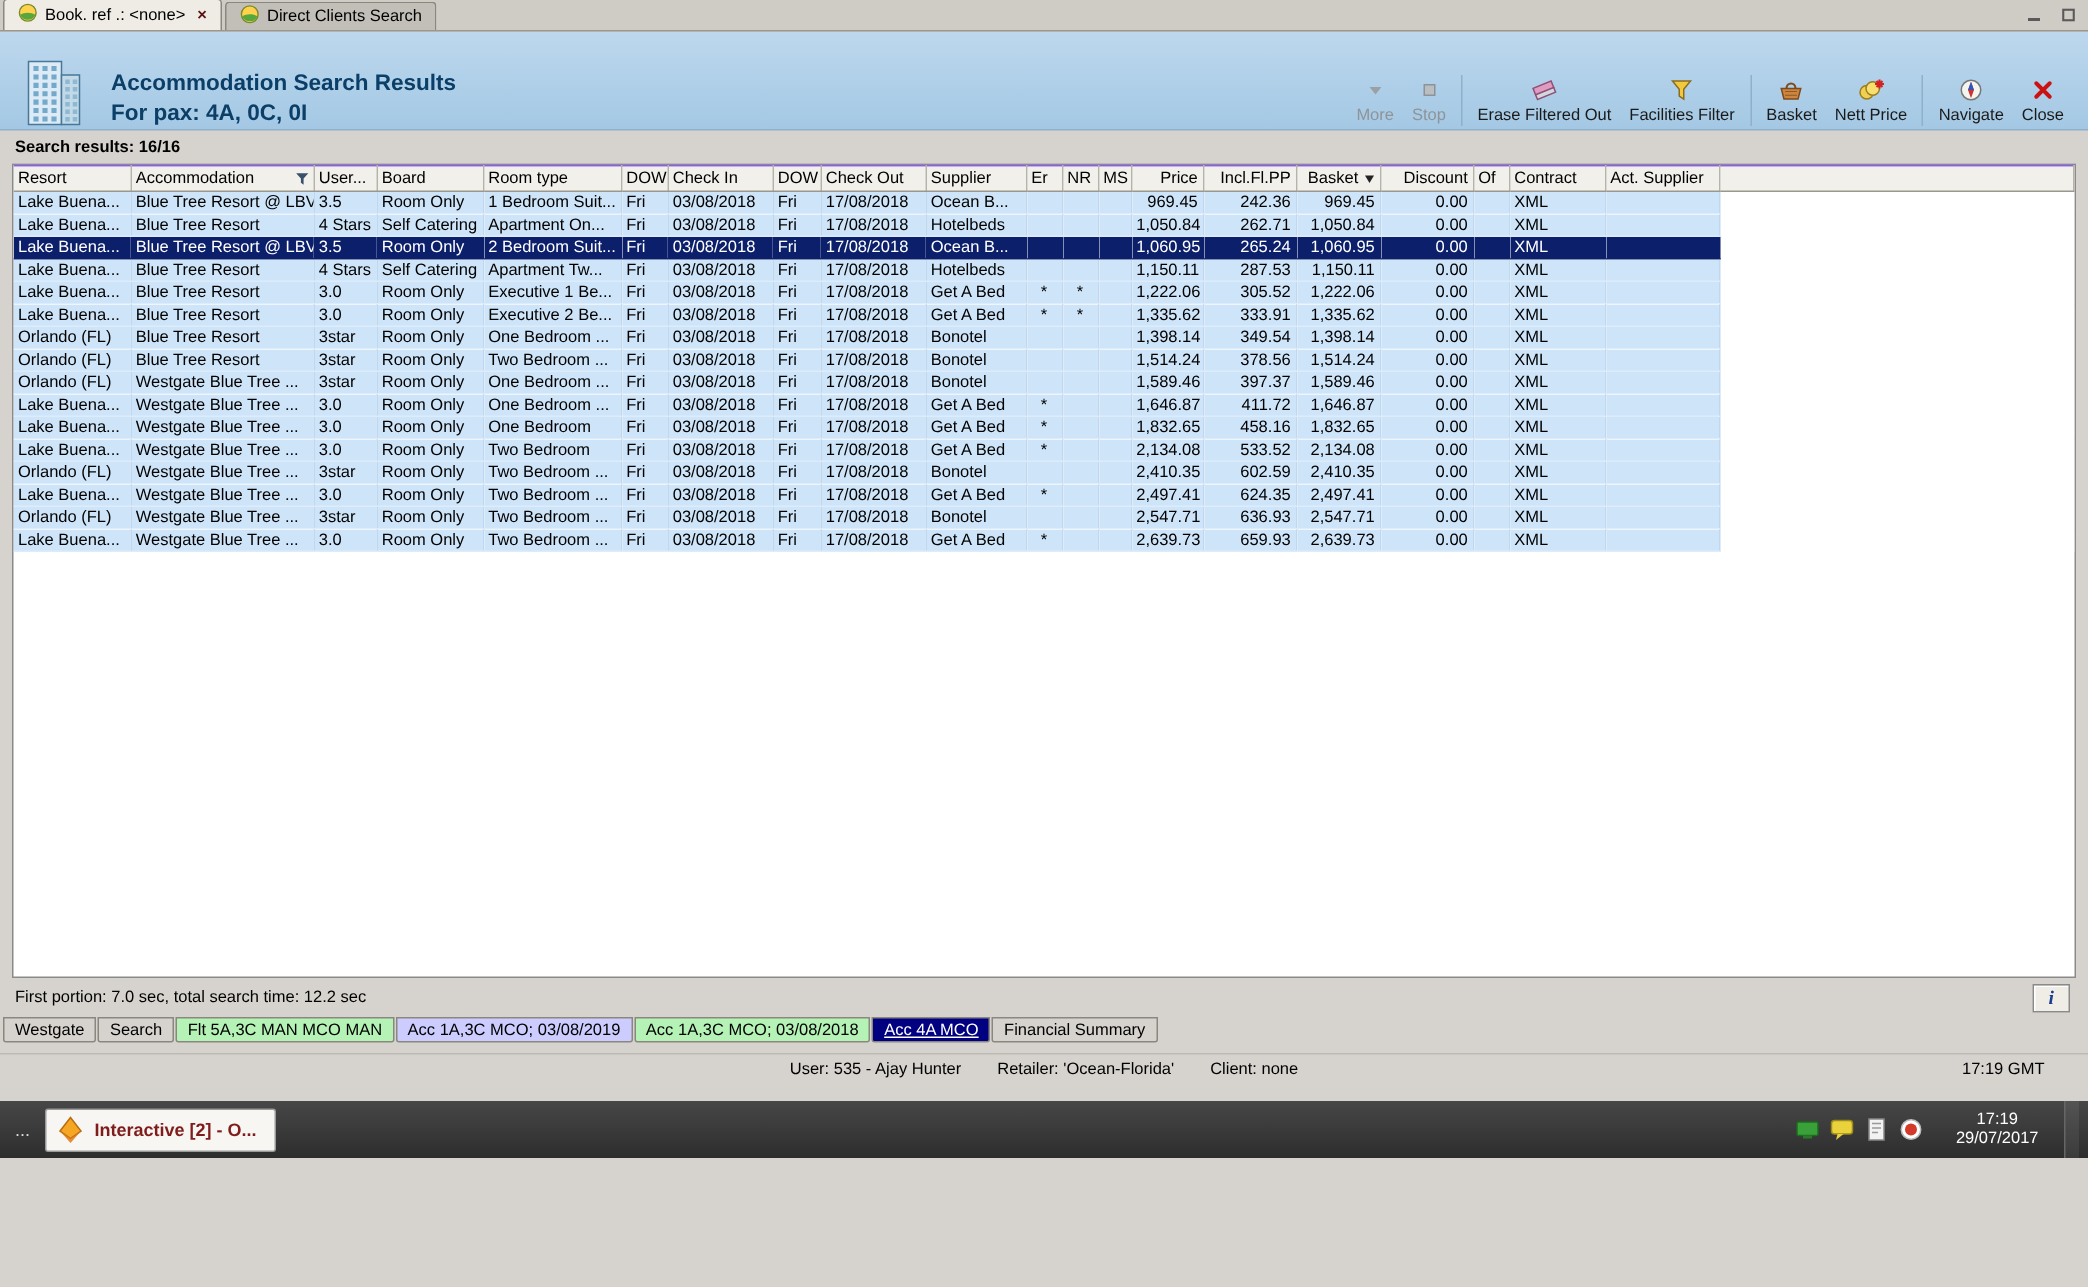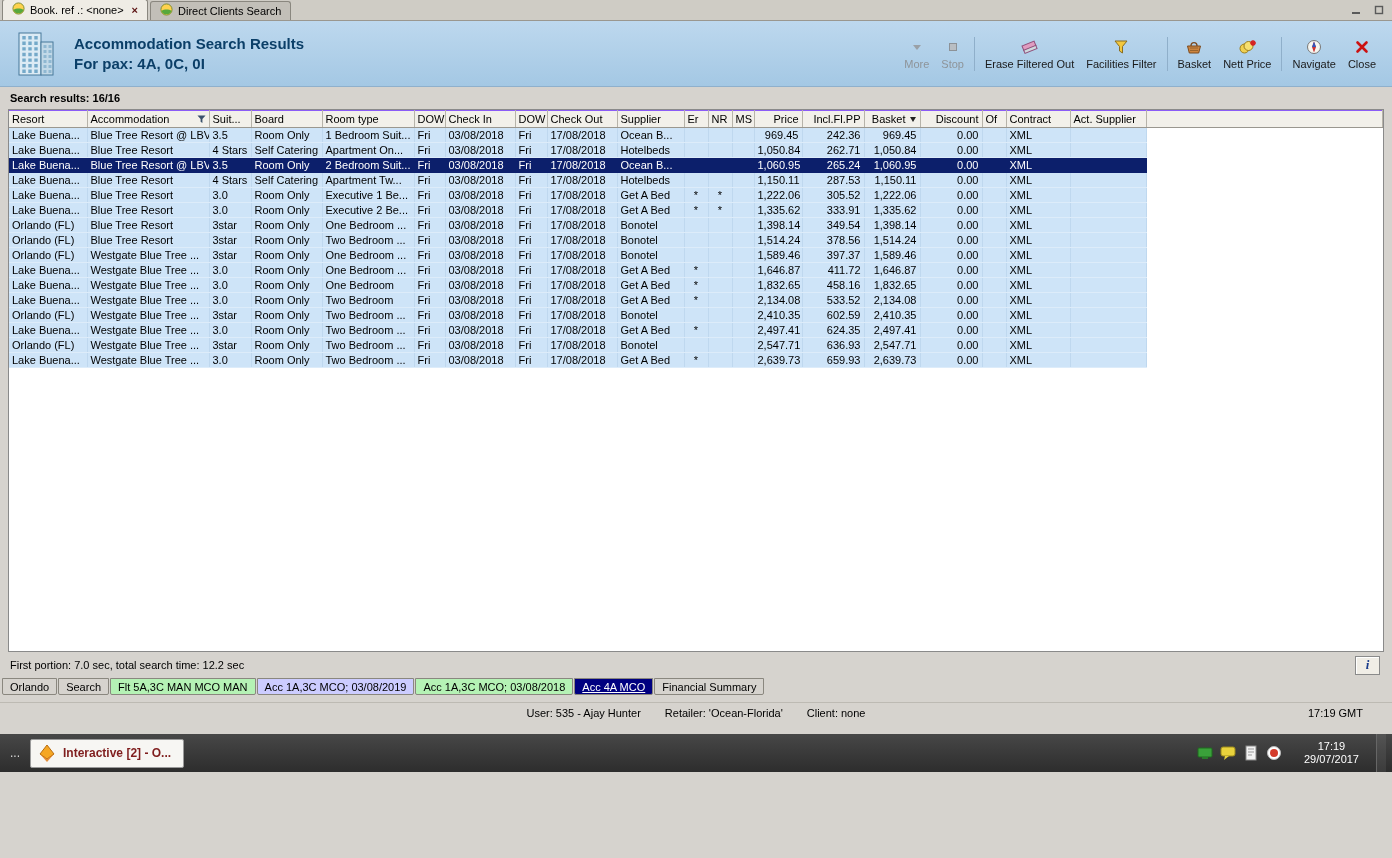--- a/index.html
+++ b/index.html
@@ -19,21 +19,21 @@
   .wtab { display: flex; align-items: center; gap: 5px; padding: 2px 9px 3px;
           height: 19px; border: 1px solid #8a877f; border-bottom: none;
           border-radius: 3px 3px 0 0; background: #c2bfb8; margin-right: 2px; white-space: nowrap; }
   .wtab.active { background: #efece5; height: 21px; }
   .wtab .closex { color: #5a1010; font-weight: bold; font-size: 11px; margin-left: 3px; }
   .winctl { position: absolute; right: 6px; top: 3px; display: flex; gap: 8px; }
   .winbtn { width: 15px; height: 14px; display: flex; align-items: center; justify-content: center; }
 
   
   .hdr { height: 66px; background: linear-gradient(#bdd8ee, #a4c8e4);
-         display: flex; align-items: center; padding: 0 10px 0 16px;
+         display: flex; align-items: flex-end; padding: 0 10px 0 16px;
          border-bottom: 1px solid #8fb0cc; }
   .bld { margin-right: 18px; display: flex; }
   .titles div { color: #0b3f68; font-weight: bold; font-size: 15px; line-height: 20px; }
   .toolbar { margin-left: auto; display: flex; align-items: center; }
   .tb-btn { display: flex; flex-direction: column; align-items: center; padding: 3px 6px; }
   .tb-btn .tb-ic { height: 18px; display: flex; align-items: center; }
   .tb-btn .tb-lbl { white-space: nowrap; margin-top: 2px; color: #1a1a1a; }
   .tb-btn.disabled .tb-lbl { color: #8e9499; }
   .tb-sep { width: 1px; background: #8fafca; height: 34px; margin: 0 4px; }
 
@@ -263,21 +263,21 @@
                 <span class="th-lbl">Accommodation</span>
                 <span class="th-ic flt">
                   <svg width="9" height="9" viewBox="0 0 10 10">
                     <path d="M0.5 0.5h9L6 4.5V9L4 7.5V4.5z" fill="#39506b"></path>
                   </svg>
                 </span>
               </div>
             </th>
             <th>
               <div class="thwrap">
-                <span class="th-lbl">Suit...</span>
+                <span class="th-lbl">User...</span>
               </div>
             </th>
             <th>
               <div class="thwrap">
                 <span class="th-lbl">Board</span>
               </div>
             </th>
             <th>
               <div class="thwrap">
                 <span class="th-lbl">Room type</span>
@@ -739,21 +739,21 @@
     </table>
   </div>
 
   <div class="timing">
     <span>First portion: 7.0 sec, total search time: 12.2 sec</span>
     <span class="infobtn">i</span>
   </div>
 
   <div class="btabs">
       <div class="btab">
-        <span>Orlando</span>
+        <span>Westgate</span>
       </div>
       <div class="btab">
         <span>Search</span>
       </div>
       <div class="btab" style="background: rgb(181, 242, 181);">
         <span>Flt 5A,3C MAN MCO MAN</span>
       </div>
       <div class="btab" style="background: rgb(204, 204, 255);">
         <span>Acc 1A,3C MCO; 03/08/2019</span>
       </div>

